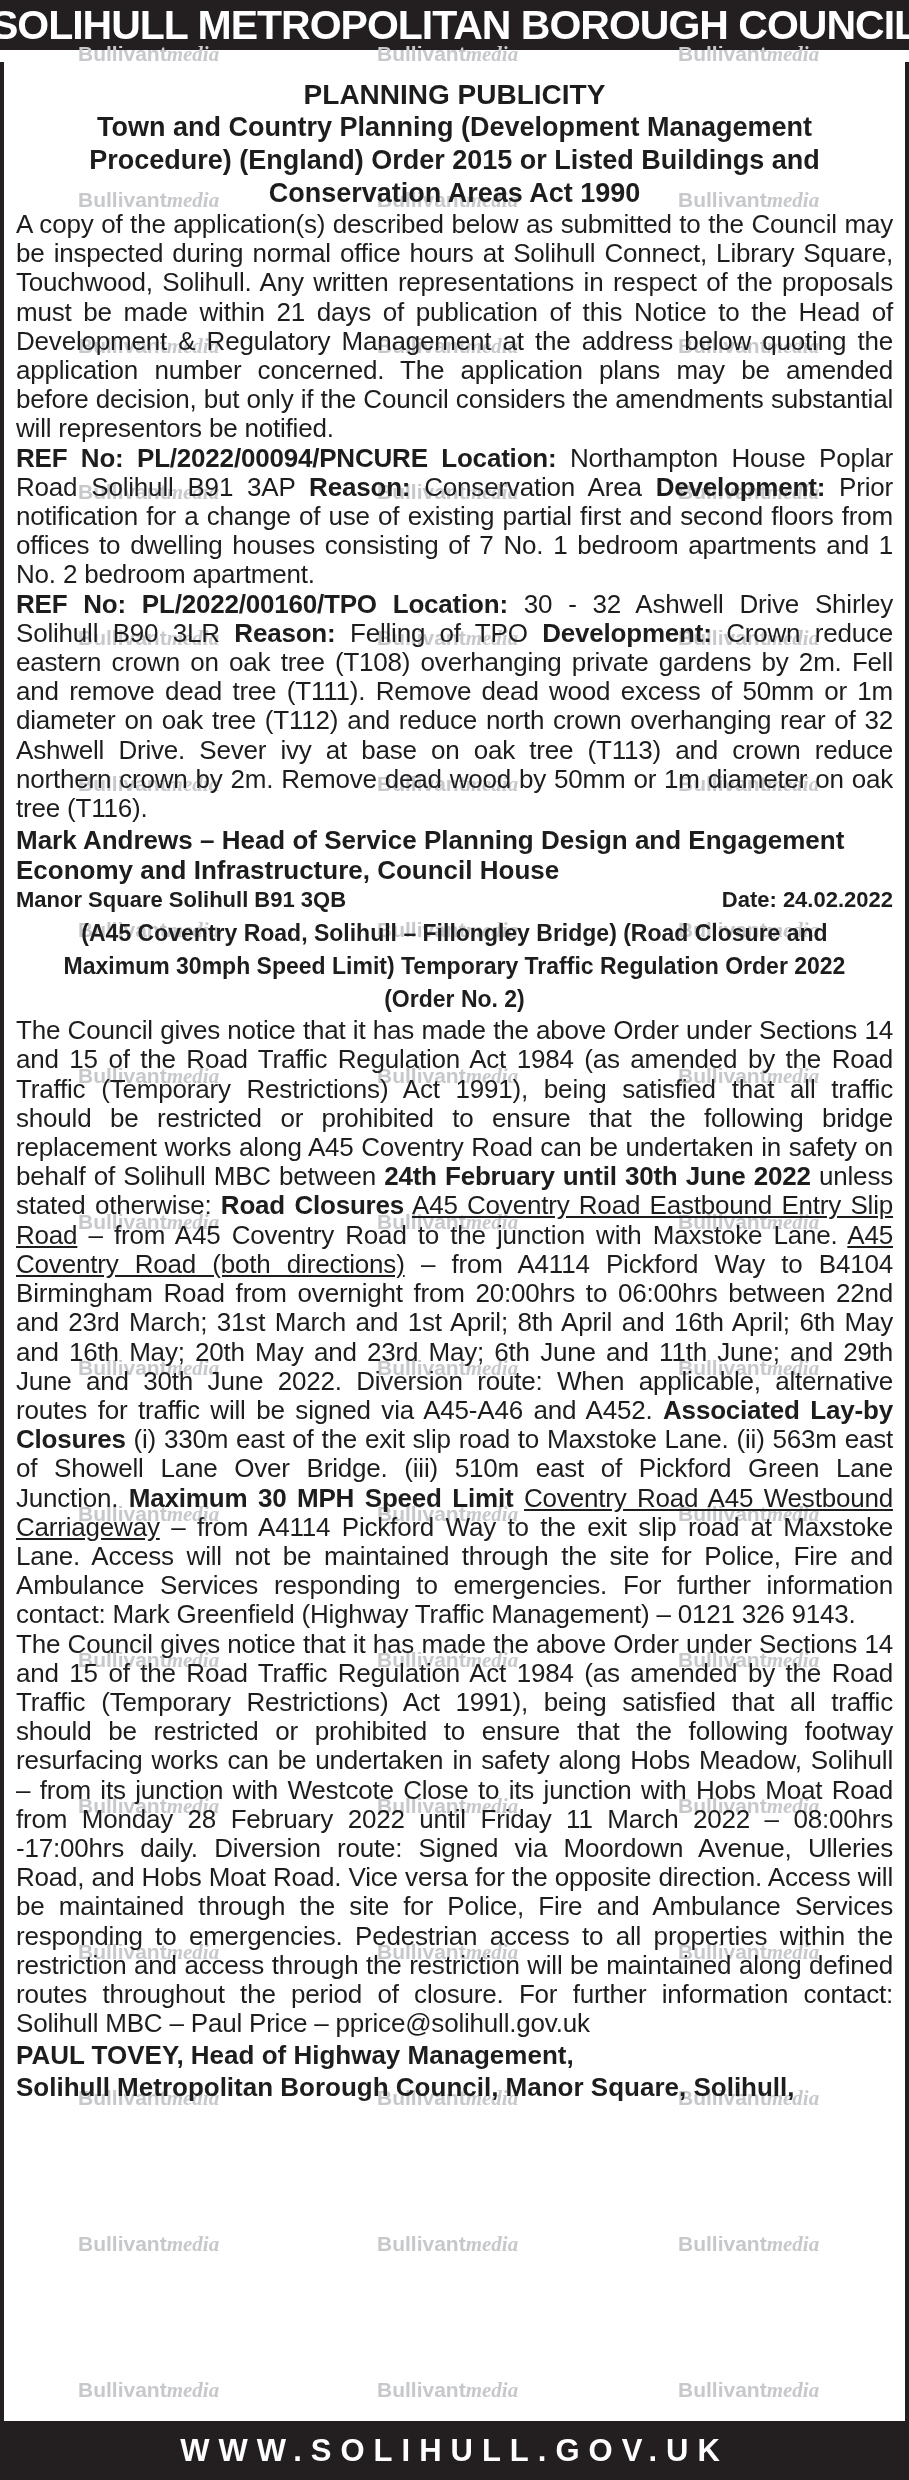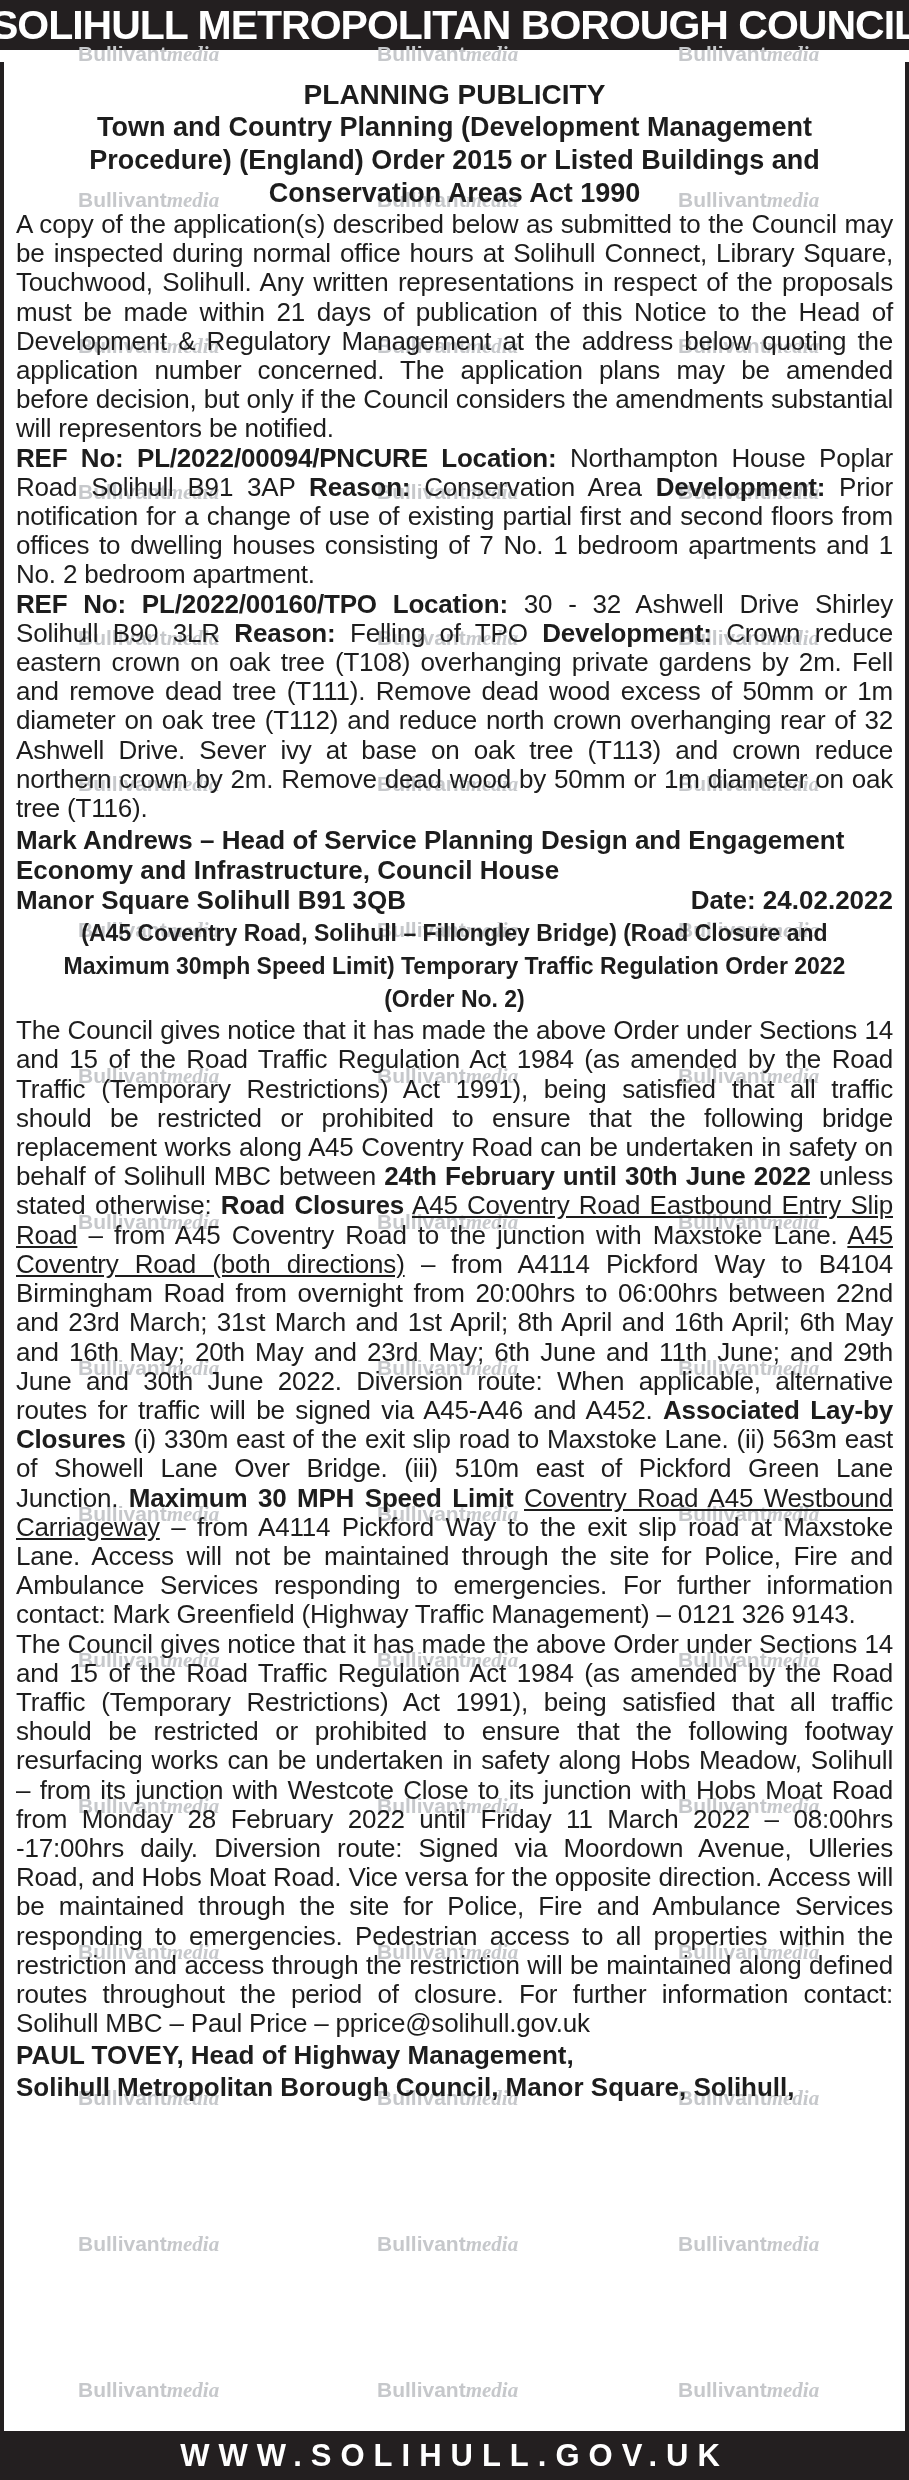--- a/index.html
+++ b/index.html
@@ -17,21 +17,21 @@
   .topbar {
     position: absolute; top: 0; left: 0; right: 0; height: 50px;
     background: #231f20; color: #fff;
     display: flex; align-items: center; justify-content: center;
     z-index: 1;
   }
   .topbar .bar-title {
     font-weight: bold; font-size: 41px; letter-spacing: -1px; white-space: nowrap;
   }
   .botbar {
-    position: absolute; bottom: 0; left: 0; right: 0; height: 49px;
+    position: absolute; bottom: 0; left: 0; right: 0; height: 59px;
     background: #231f20; color: #fff;
     display: flex; align-items: center; justify-content: center;
     z-index: 1;
   }
   .botbar .bar-url {
     font-weight: bold; font-size: 31px; letter-spacing: 9px; white-space: nowrap;
   }
   
   .wm-layer { position: absolute; inset: 0; z-index: 2; pointer-events: none; }
   .wm {
@@ -56,21 +56,21 @@
     margin: 0 auto; max-width: 832px; font-size: 27px; line-height: 33px;
     text-align: center; font-weight: bold;
   }
   p.body-text {
     margin: 0; font-size: 26px; line-height: 29.2px; text-align: justify;
     letter-spacing: -0.2px;
   }
   .sig { font-weight: bold; font-size: 26px; line-height: 30px; text-align: left; margin: 2px 0 0 0; }
   .sig-row {
     display: flex; justify-content: space-between; align-items: baseline;
-    font-weight: bold; font-size: 26px; line-height: 30px;
+    font-weight: bold; font-size: 22px; line-height: 30px;
   }
   .order-heading {
     margin: 2px auto 0 auto; max-width: 852px; font-size: 23px; line-height: 33px;
     text-align: center; font-weight: bold;
   }
 </style>
 </head>
 <body>
 
 <div class="page">

